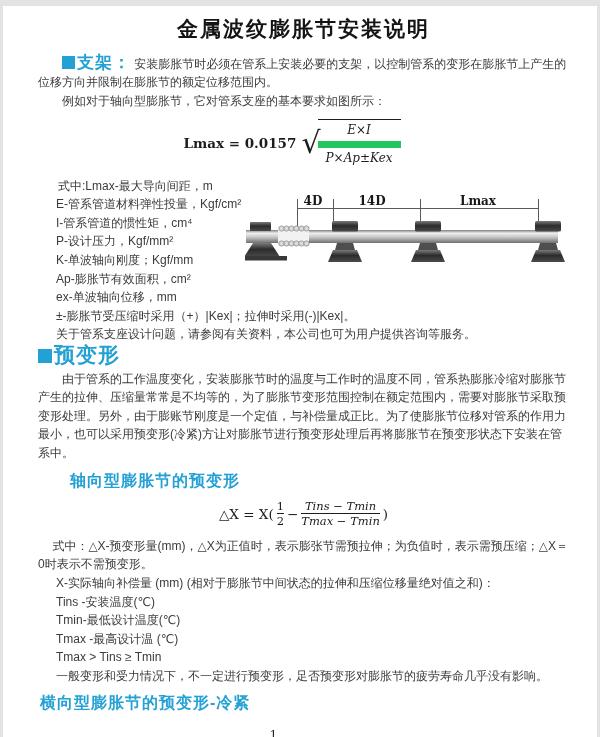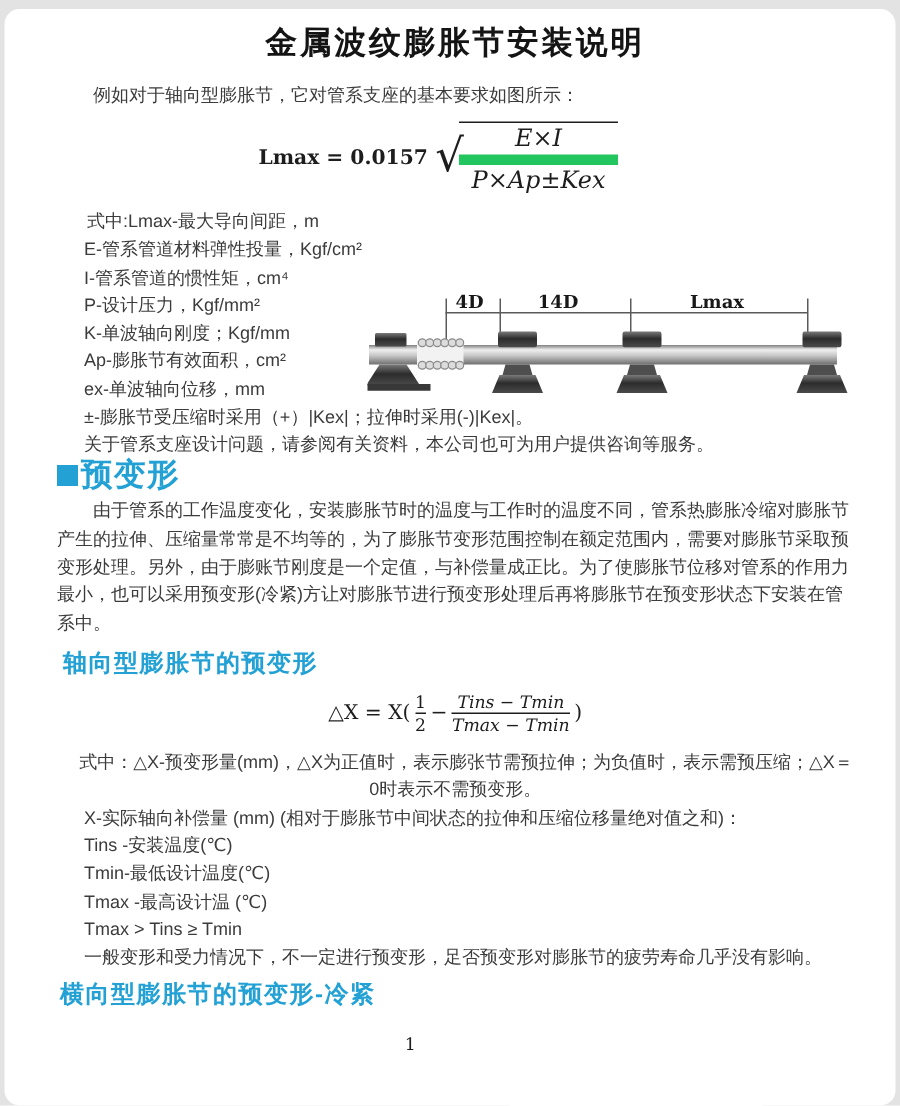--- a/index.html
+++ b/index.html
@@ -10,63 +10,63 @@
     font-family:"Liberation Sans","DejaVu Sans",sans-serif;
   }
   .page {
     position:absolute; left:3px; top:6px; width:594px; height:731px;
     background:#ffffff; padding:6px 28px 0 35px; color:var(--ink);
   }
   h1.title {
     font-size:21px; font-weight:bold; color:#141414; text-align:center;
     margin:8px 0 15px 0; letter-spacing:2px;
   }
-  .body-text { font-size:12px; line-height:18.6px;border-radius:10px; }
+  .body-text { font-size:12px; line-height:18.6px; }
   p.para { margin:0; }
   .ind2 { text-indent:2em; }
   .ind15 { text-indent:1.5em; }
-  .ind12 { text-indent:1.2em;text-align:center; }
+  .ind12 { text-indent:1.2em; }
   .sec-inline {
     color:var(--accent); font-size:17px; font-weight:bold; letter-spacing:1px;
   }
   .sq {
     display:inline-block; width:13px; height:13px; background:var(--accent);
     margin-right:2px; vertical-align:-1px;
   }
   h2.sec {
     font-size:21px; font-weight:bold; color:var(--accent); letter-spacing:1px;
     margin:2px 0 5px 0;
   }
   h2.sec .sq { width:14px; height:14px; }
   h3.sub {
     font-size:16px; font-weight:bold; color:var(--accent); letter-spacing:1px;
     margin:8px 0 8px 0;
   }
-  h3.sub.axial { margin-left:4px; margin-top:10px; }
+  h3.sub.axial { margin-left:32px; margin-top:10px; }
   h3.sub.lateral { margin-left:2px; margin-top:8px; }
   .defs { margin-top:9px; }
   .defs .def-line { margin-left:18px; }
   .defs .def-line.lead { margin-left:20px; }
   .tdefs .def-line { margin-left:18px; }
 
   
   .formula {
     display:flex; justify-content:center; align-items:center;
     font-family:"DejaVu Serif","Liberation Serif",serif; color:#1d1d1d;
   }
   .f-lmax { margin:9px 36px 4px 0; font-size:13.5px; }
   .f-lmax .f-lhs { font-weight:bold;margin-left:13px; }
   .radical { display:inline-flex; align-items:center; margin-left:5px; }
   .rad-sign {
     font-size:30px; line-height:0.9; font-weight:400; margin-right:-3px;
     font-family:"DejaVu Sans",sans-serif; transform:translateY(-1px);
   }
   .rooted {
     display:inline-flex; flex-direction:column; text-align:center;
-    border-top:1.5px solid #1d1d1d; font-style:italic; font-size:16px;
+    border-top:1.5px solid #1d1d1d; font-style:italic; font-size:12px;
   }
   .rooted .fr-num { padding:1px 8px 1px; }
   .rooted .fr-den { border-top:7px solid #22c55e; padding:1px 8px 0; }
   .frac {
     display:inline-flex; flex-direction:column; text-align:center;
     font-size:11.5px; line-height:1.25; margin:0 3px;
   }
   .frac .fr-den { border-top:1px solid #1d1d1d; }
   .f-dx { margin:0 0 8px 0; font-size:13.5px; }
   .f-dx .frac.ital { font-style:italic; }
@@ -79,20 +79,21 @@
     font-size:12px; fill:#181818;
   }
 </style>
 </head>
 <body>
 
 <div class="page body-text">
 
   <h1 class="title">金属波纹膨胀节安装说明</h1>
 
+  <p class="para ind2"><span class="sec-inline"><span class="sq"></span><span>支架：</span></span> <span>安装膨胀节时必须在管系上安装必要的支架，以控制管系的变形在膨胀节上产生的位移方向并限制在膨胀节的额定位移范围内。</span></p>
 
   <p class="para ind2">例如对于轴向型膨胀节，它对管系支座的基本要求如图所示：</p>
 
   <div class="formula f-lmax">
     <span class="f-lhs">Lmax = 0.0157</span>
     <span class="radical">
       <span class="rad-sign">√</span>
       <span class="rooted">
         <span class="fr-num">E×I</span>
         <span class="fr-den">P×Ap±Kex</span>

